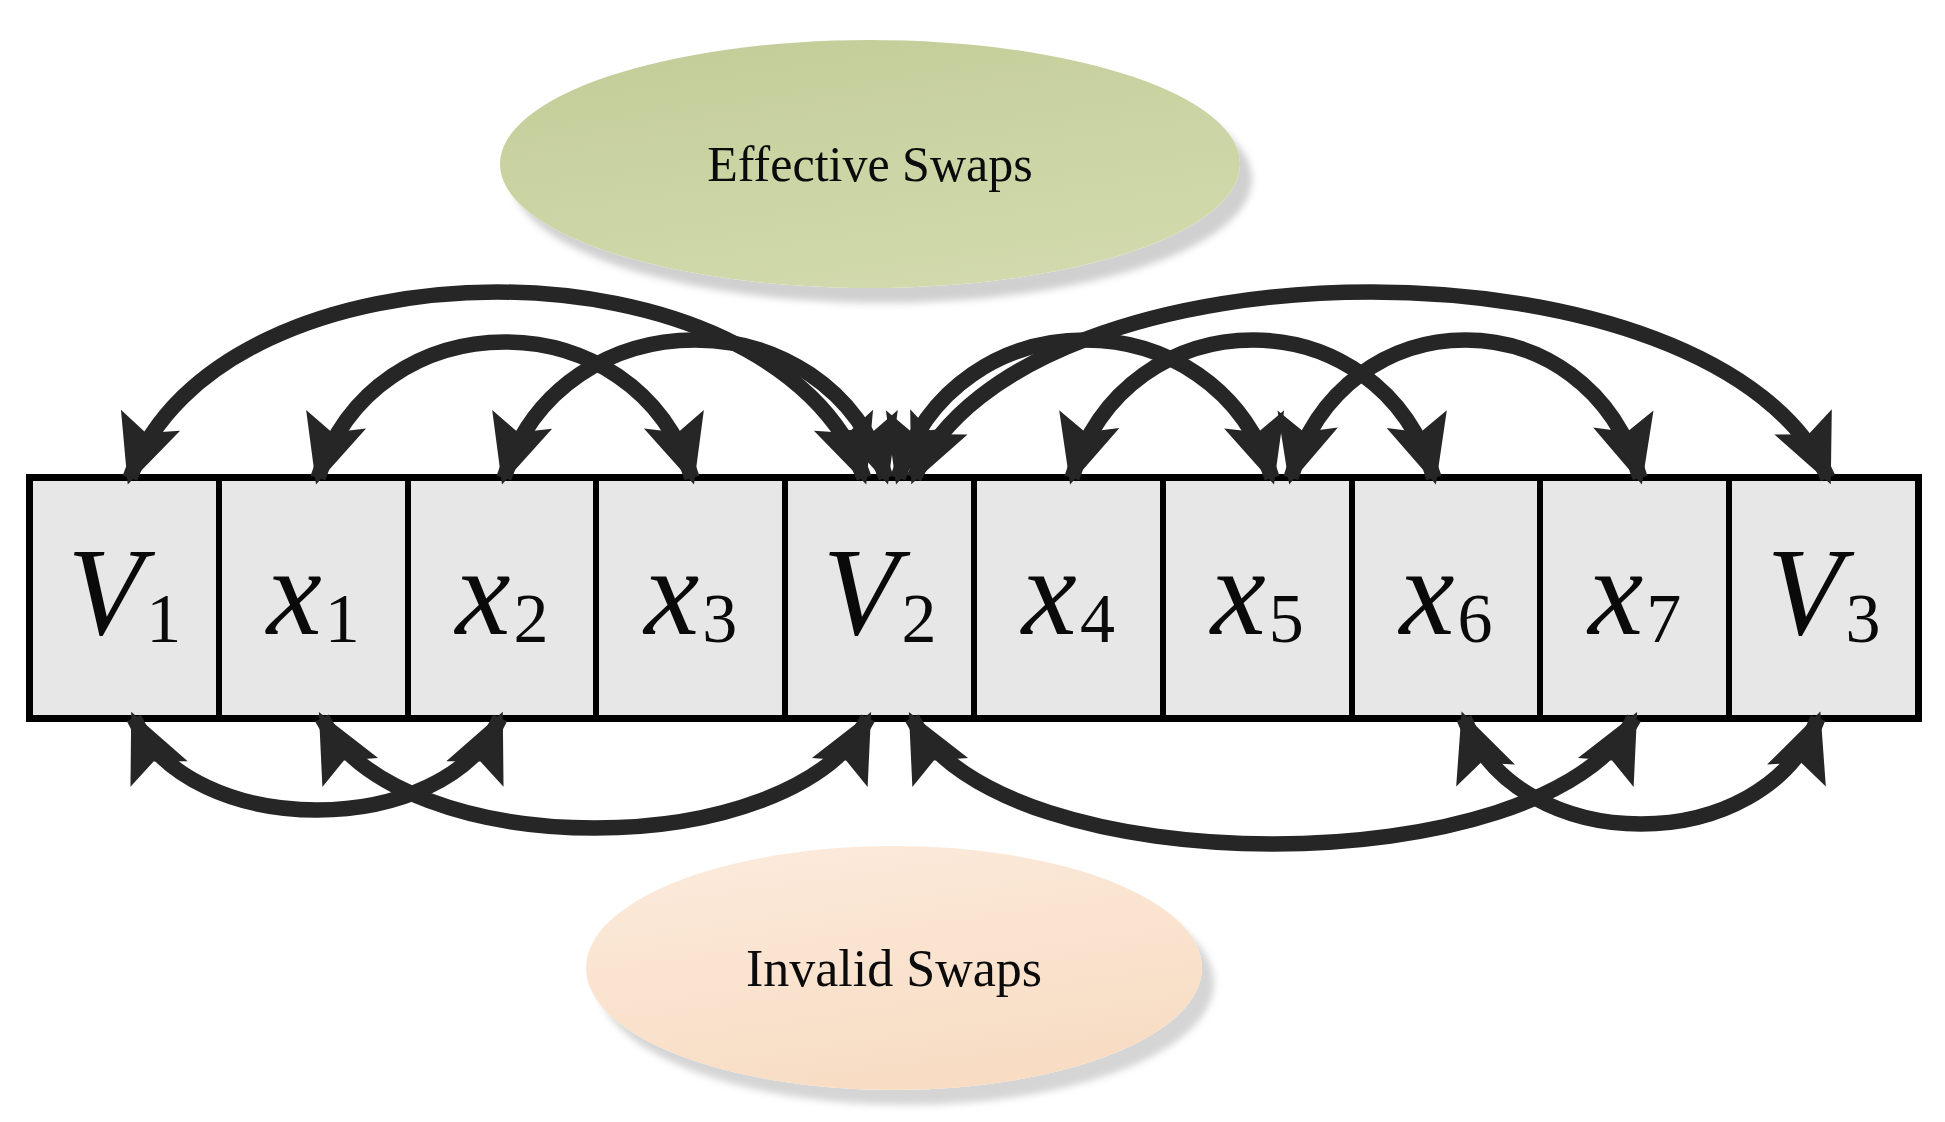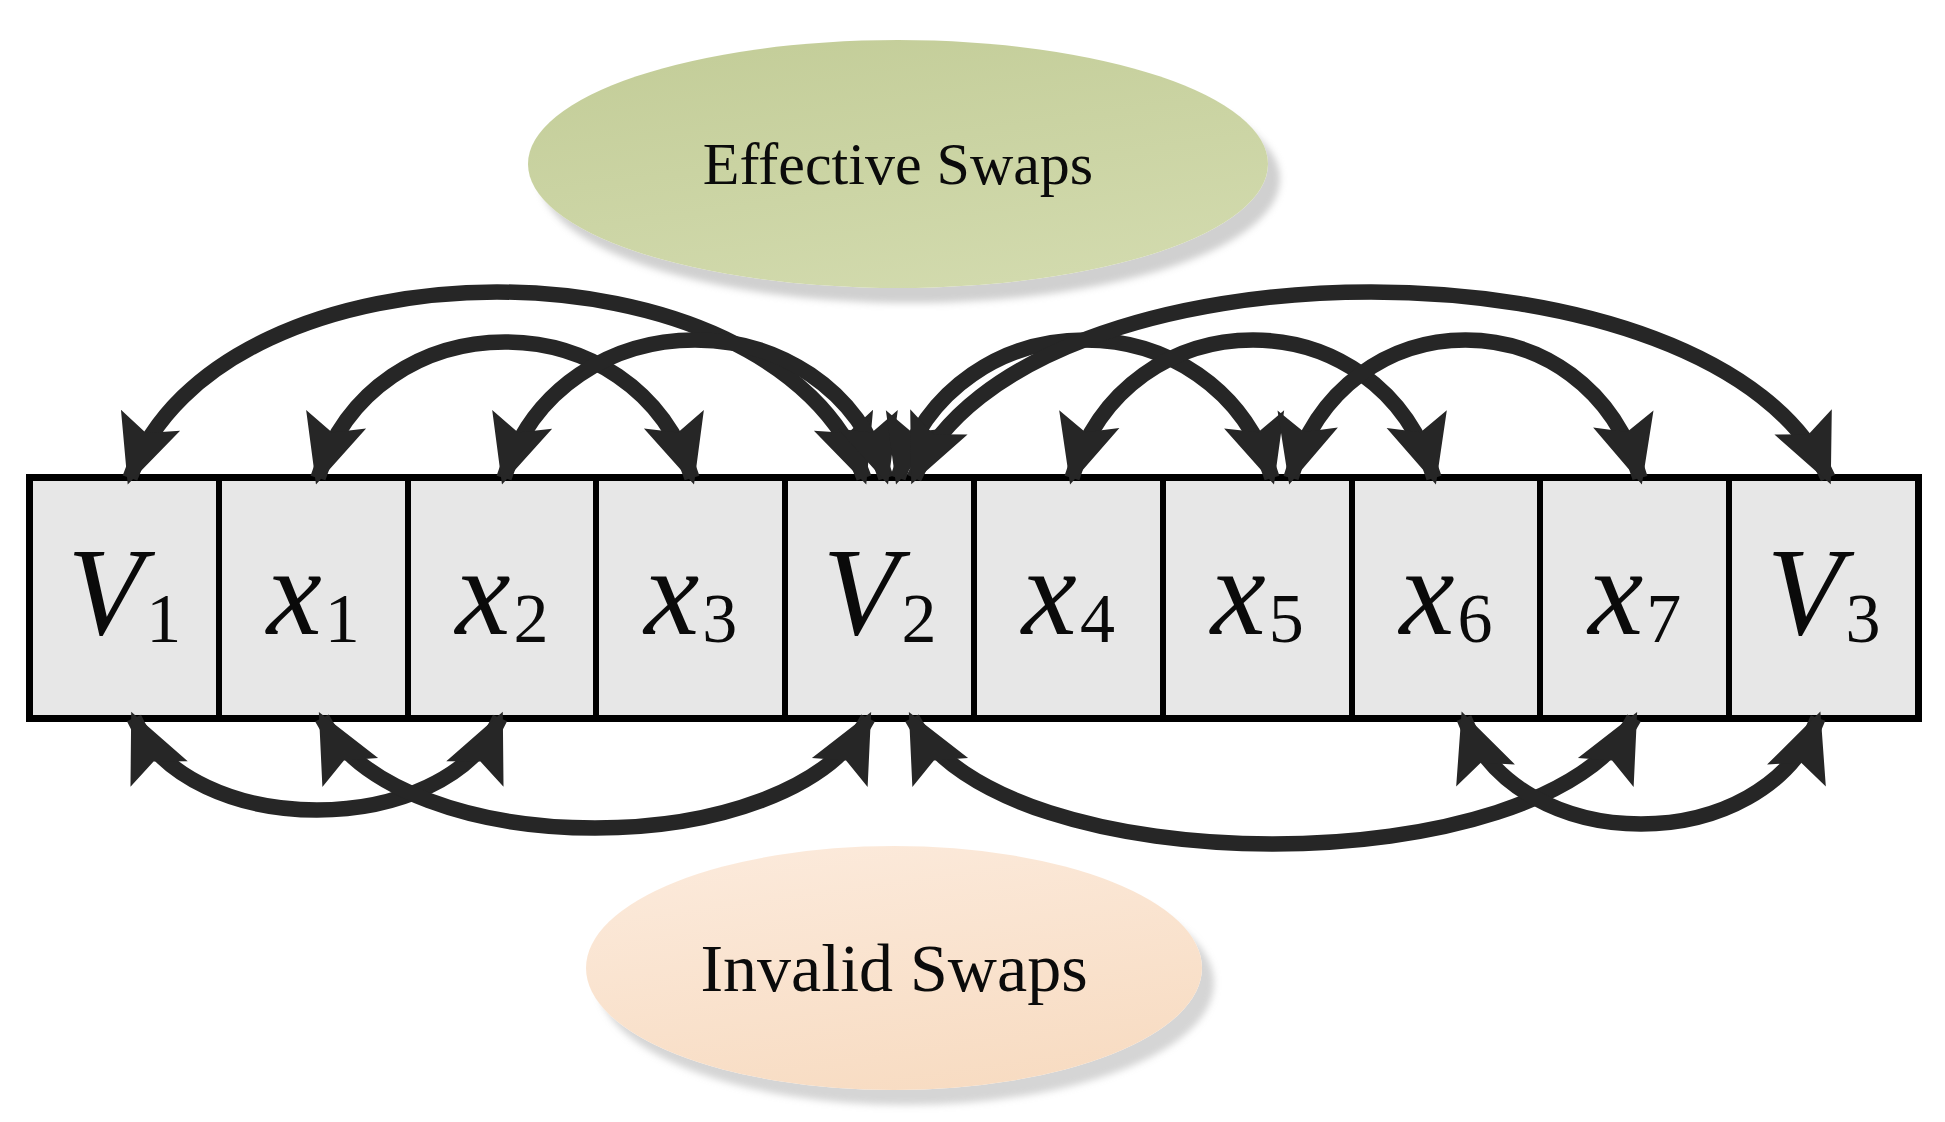--- a/index.html
+++ b/index.html
@@ -4,24 +4,24 @@
 <style>
   html,body{margin:0;padding:0;background:#ffffff;}
   body{width:1945px;height:1122px;overflow:hidden;
        font-family:"Liberation Serif","DejaVu Serif",serif;}
   .canvas{position:relative;width:1945px;height:1122px;background:#ffffff;}
 
   
   .bubble{position:absolute;border-radius:50%;
           display:flex;align-items:center;justify-content:center;
           color:#0b0b0b;z-index:1;}
-  .bubble-effective{left:528px;top:40px;width:740px;height:248px;
-          font-size:60px;box-shadow:12px 15px 7px rgba(150,150,150,0.45);}
+  .bubble-effective{left:500px;top:40px;width:740px;height:248px;
+          font-size:50px;box-shadow:12px 15px 7px rgba(150,150,150,0.45);}
   .bubble-invalid{left:586px;top:846px;width:616px;height:244px;
-          font-size:68px;box-shadow:12px 15px 7px rgba(150,150,150,0.40);}
+          font-size:52px;box-shadow:12px 15px 7px rgba(150,150,150,0.40);}
 
   
   .row{position:absolute;left:26px;top:474px;width:1896px;height:248px;
        box-sizing:border-box;border:7px solid #000;
        display:flex;gap:6px;z-index:2;}
   .cell{flex:1;display:flex;align-items:center;justify-content:center;
         padding-bottom:10px;}
   .cell .base{font-style:italic;font-size:124px;line-height:1;color:#0a0a0a;}
   .cell .sub{font-size:70px;line-height:1;position:relative;top:26px;
              margin-left:3px;color:#0a0a0a;}

